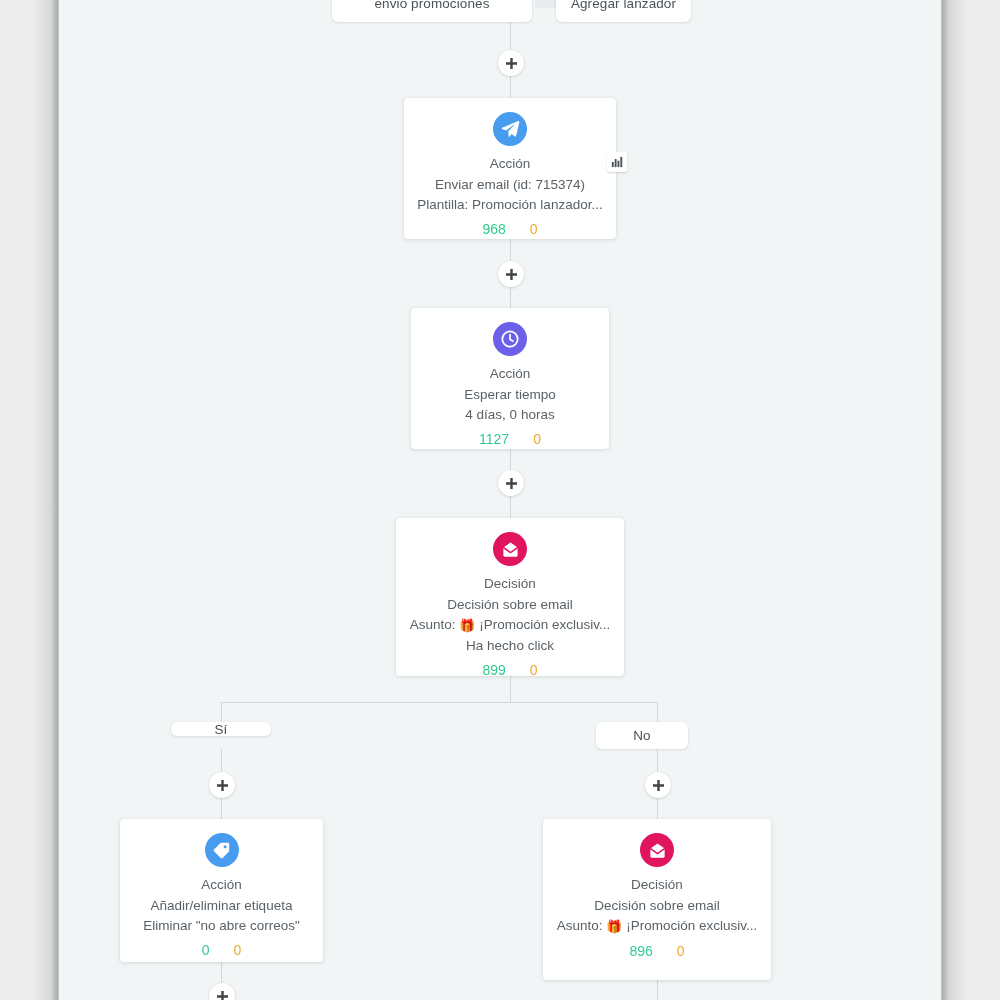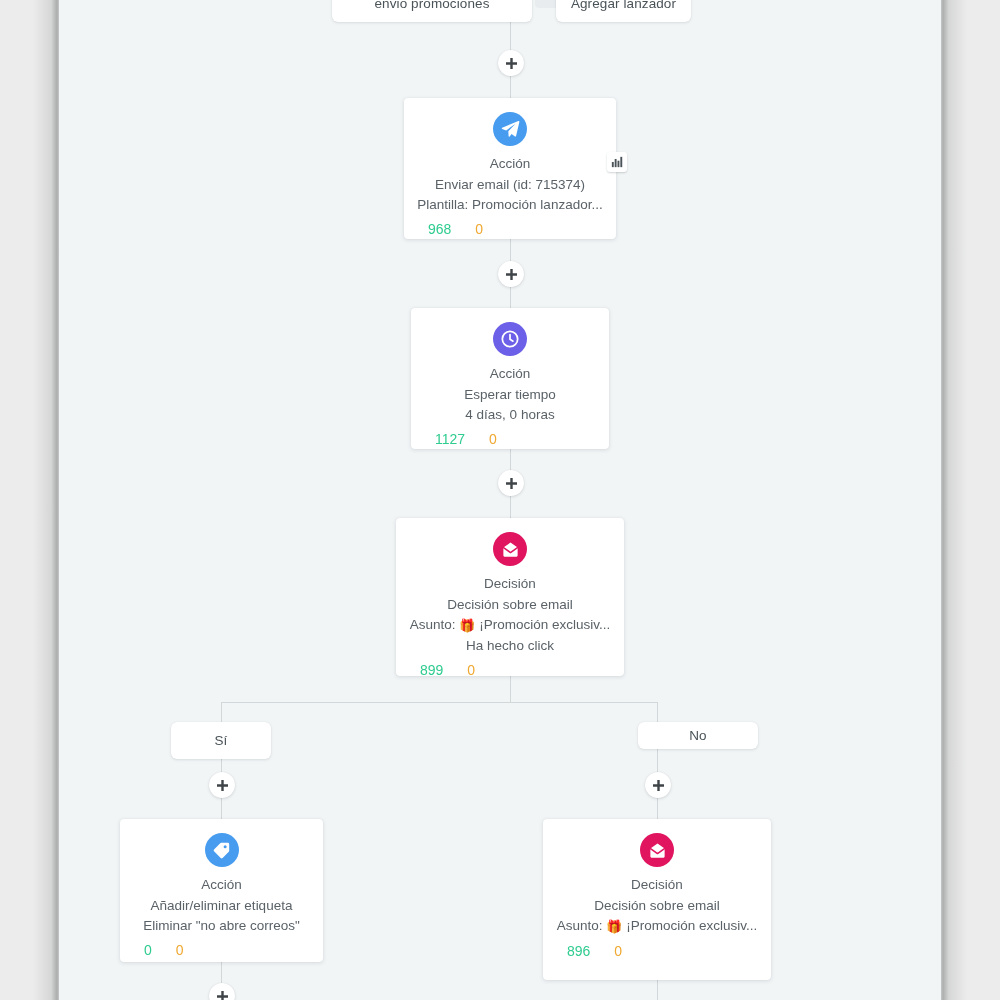--- a/index.html
+++ b/index.html
@@ -98,21 +98,21 @@
     font-size: 13.5px;
     color: #5a6268;
     line-height: 20px;
     white-space: nowrap;
     overflow: hidden;
     text-overflow: ellipsis;
   }
   .card .stats {
     margin-top: 6px;
     display: flex;
-    justify-content: flex-start;
+    justify-content: center;
     align-items: baseline;
     padding: 0 14px;
     gap: 24px;
   }
   .card .stat-ok   { color: #2ecc8f; font-size: 14px; }
   .card .stat-warn { color: #f0a830; font-size: 14px; }
 
   .emoji { font-size: 13px; vertical-align: -1px; }
 
   
@@ -245,24 +245,24 @@
         <span class="emoji">🎁</span>
         <span>¡Promoción exclusiv...</span>
       </div>
       <div class="line">Ha hecho click</div>
       <div class="stats">
         <span class="stat-ok">899</span>
         <span class="stat-warn">0</span>
       </div>
     </div>
 
-    <div class="pill" style="left:113px; top:722px; width:100px; height:37px;">
+    <div class="pill" style="left:113px; top:722px; width:100px; height:14px;">
       <span>Sí</span>
     </div>
-    <div class="pill" style="left:580px; top:722px; width:120px; height:27px;">
+    <div class="pill" style="left:538px; top:722px; width:92px; height:27px;">
       <span>No</span>
     </div>
 
     <div class="plus" style="left:151px; top:772px;">
       <svg width="11" height="11" viewBox="0 0 11 11">
         <path d="M4.3 0h2.4v4.3H11v2.4H6.7V11H4.3V6.7H0V4.3h4.3z" fill="#3f4448"></path>
       </svg>
     </div>
     <div class="plus" style="left:587px; top:772px;">
       <svg width="11" height="11" viewBox="0 0 11 11">

